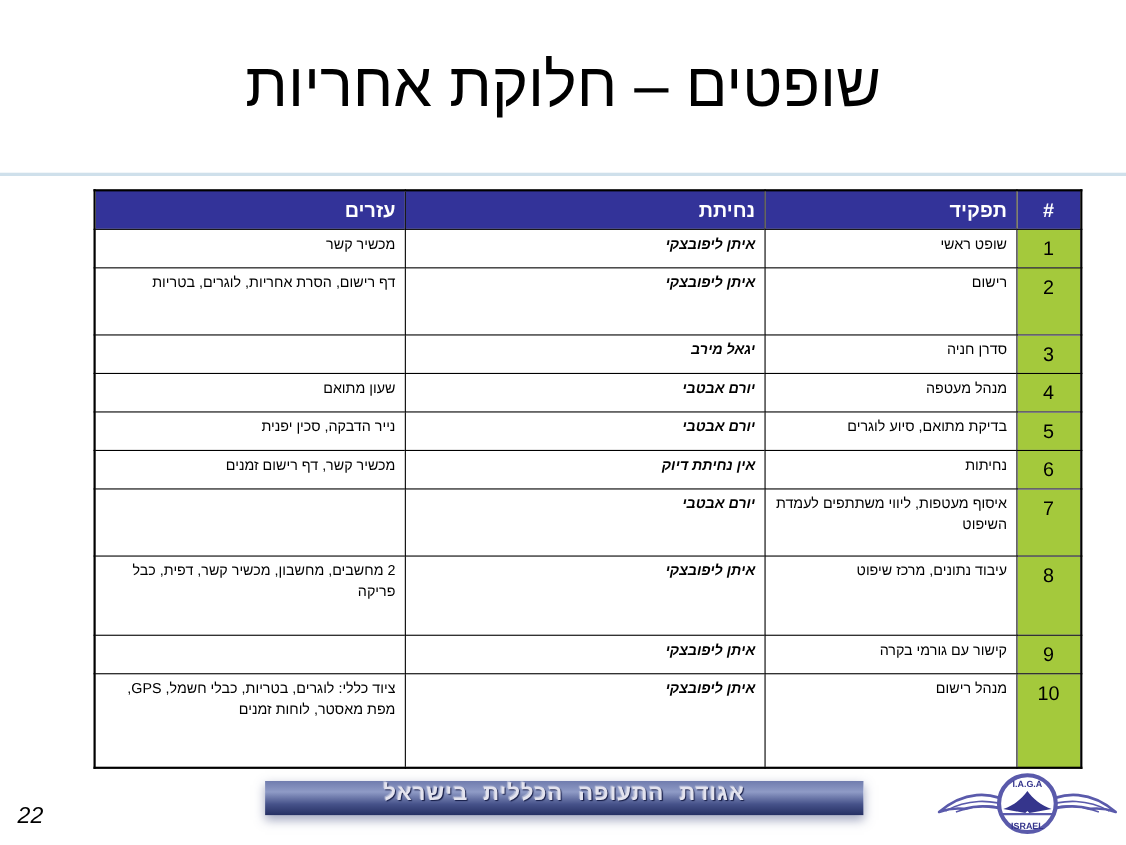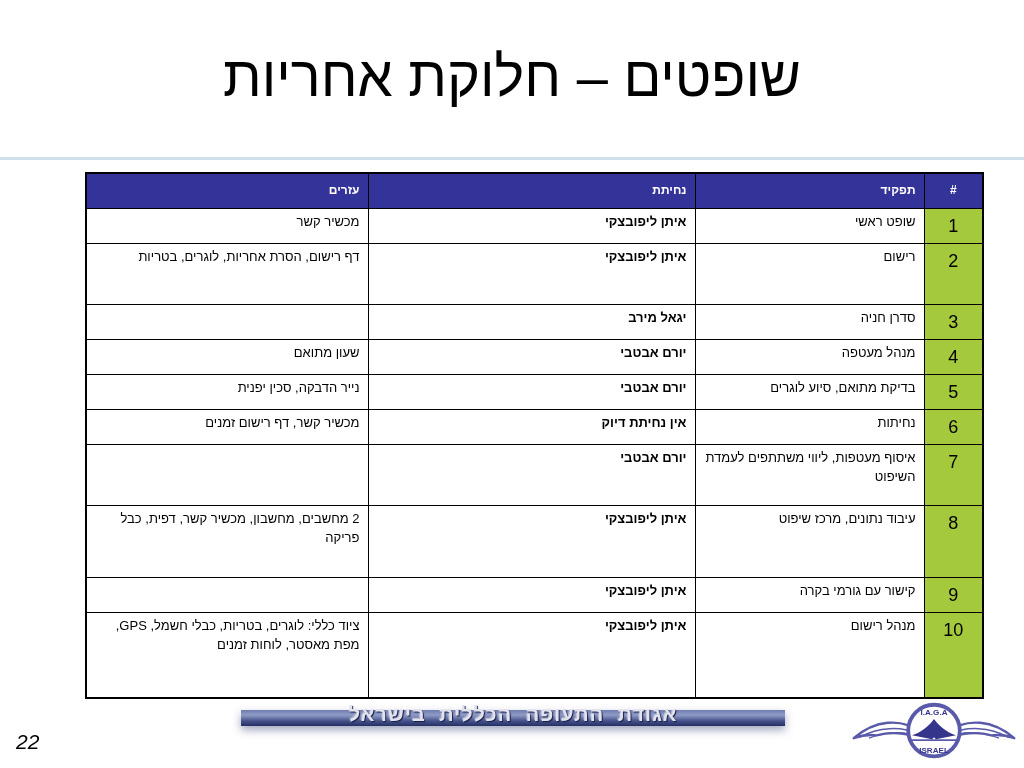--- a/index.html
+++ b/index.html
@@ -32,36 +32,36 @@
     border:1px solid #000;
     padding:4px 8px 4px 8px;
     vertical-align:top;
     font-size:13px;
     color:#000;
     text-align:right;
     line-height:1.45;
     overflow:hidden;
   }
   .resp-table th{
-    background:#333399;color:#ffffff;font-weight:bold;font-size:12px;
+    background:#333399;color:#ffffff;font-weight:bold;font-size:18px;
     vertical-align:middle;padding-top:2px;padding-bottom:2px;
   }
   .resp-table th.num-h{text-align:center;}
   .resp-table td.num{
     background:#A4C93C;text-align:center;font-size:18px;
     padding-left:2px;padding-right:2px;
   }
-  .resp-table td.responsible{font-weight:bold;}
+  .resp-table td.responsible{font-weight:bold;font-style:italic;}
 
   
   .banner{
-    position:absolute;left:241px;top:710px;width:544px;height:16px;
+    position:absolute;left:241px;top:710px;width:544px;height:31px;
     background:linear-gradient(180deg,#707CAE 0%,#8F9BC6 32%,#46528A 68%,#252F63 100%);
     box-shadow:0 4px 9px rgba(70,80,130,0.5);
-    display:flex;align-items:flex-end;justify-content:center;
+    display:flex;align-items:flex-start;justify-content:center;
   }
   .banner-text{
     direction:rtl;color:#e3e3ee;font-weight:bold;font-size:20px;
     letter-spacing:1px;word-spacing:7px;
     text-shadow:1px 1px 1px #141b45, -1px -1px 1px rgba(255,255,255,0.45);
     white-space:nowrap;
   }
 
   
   .logo{position:absolute;left:848px;top:696px;width:172px;height:72px;}

